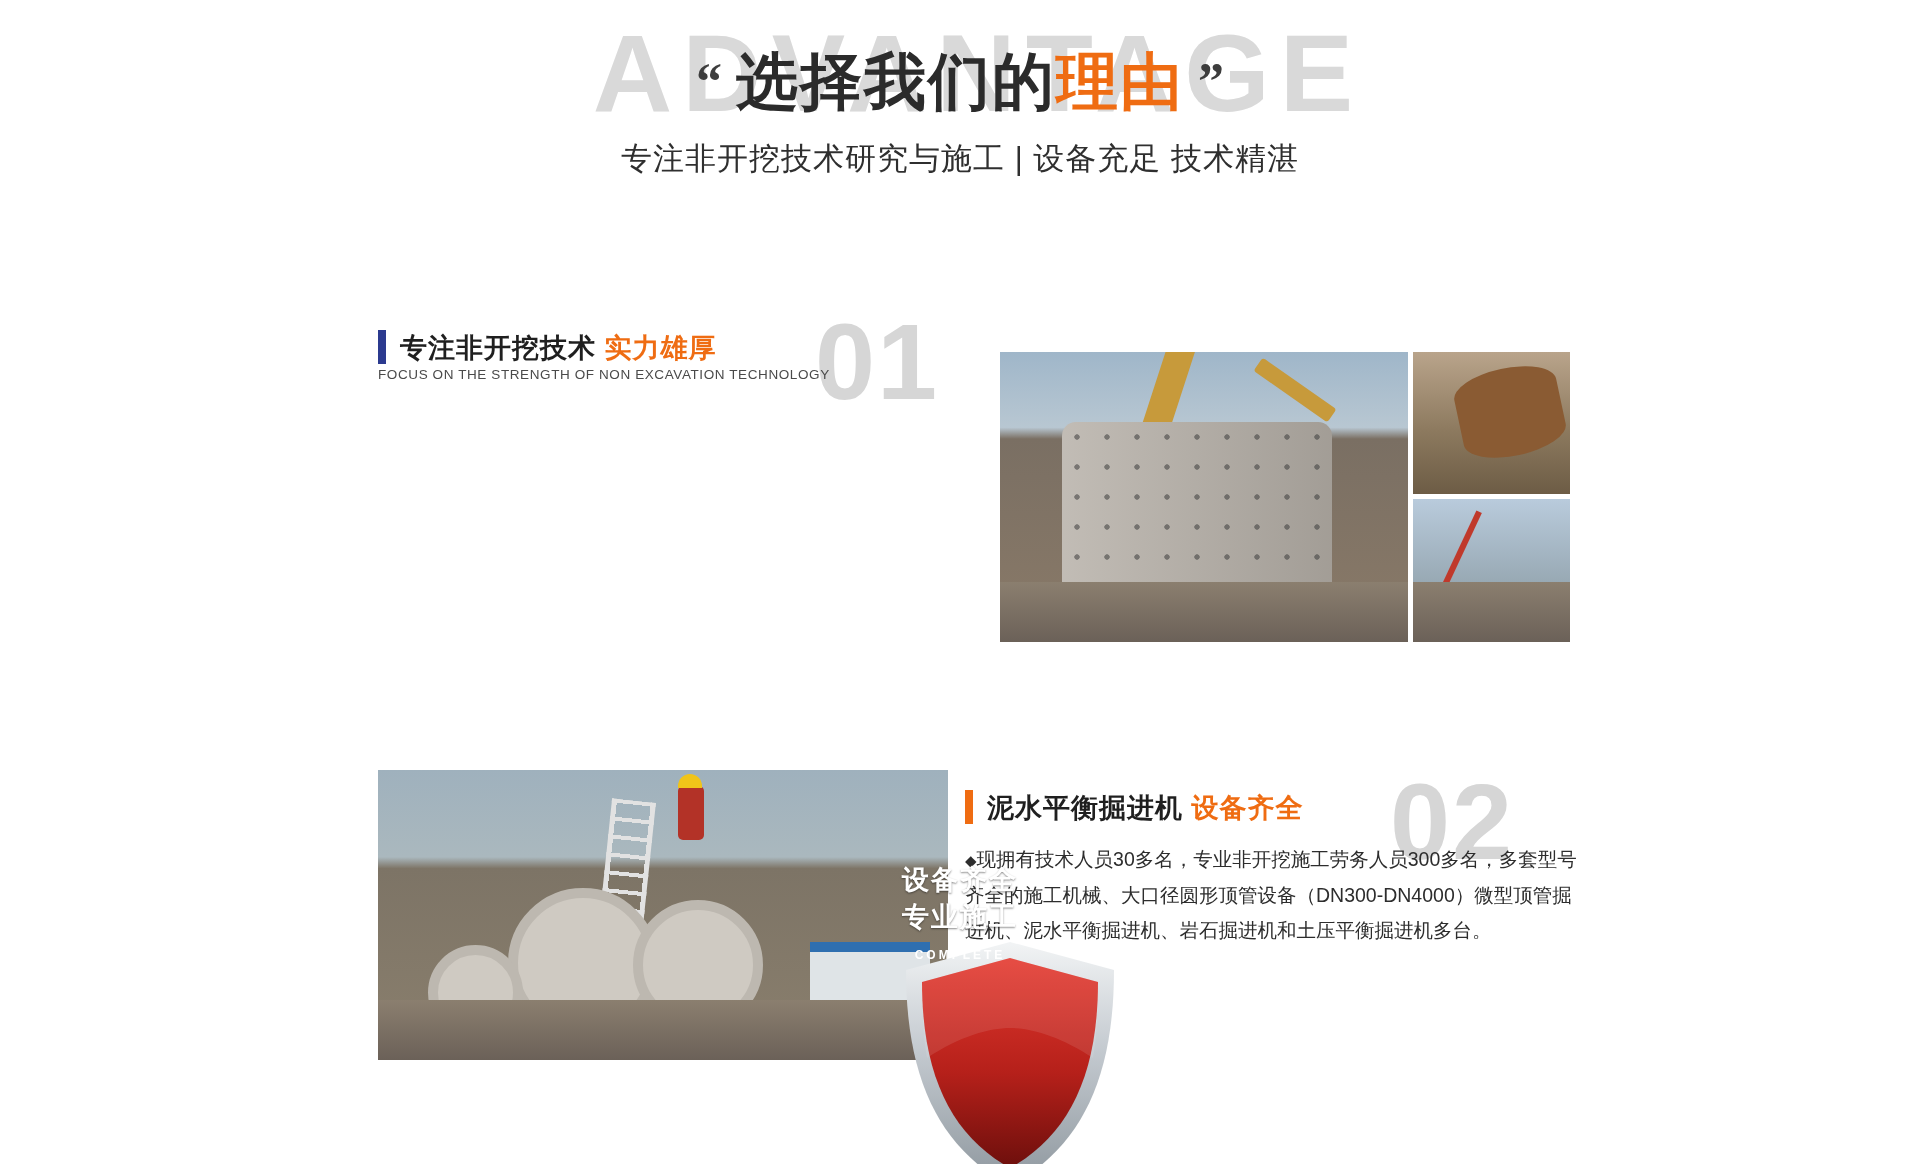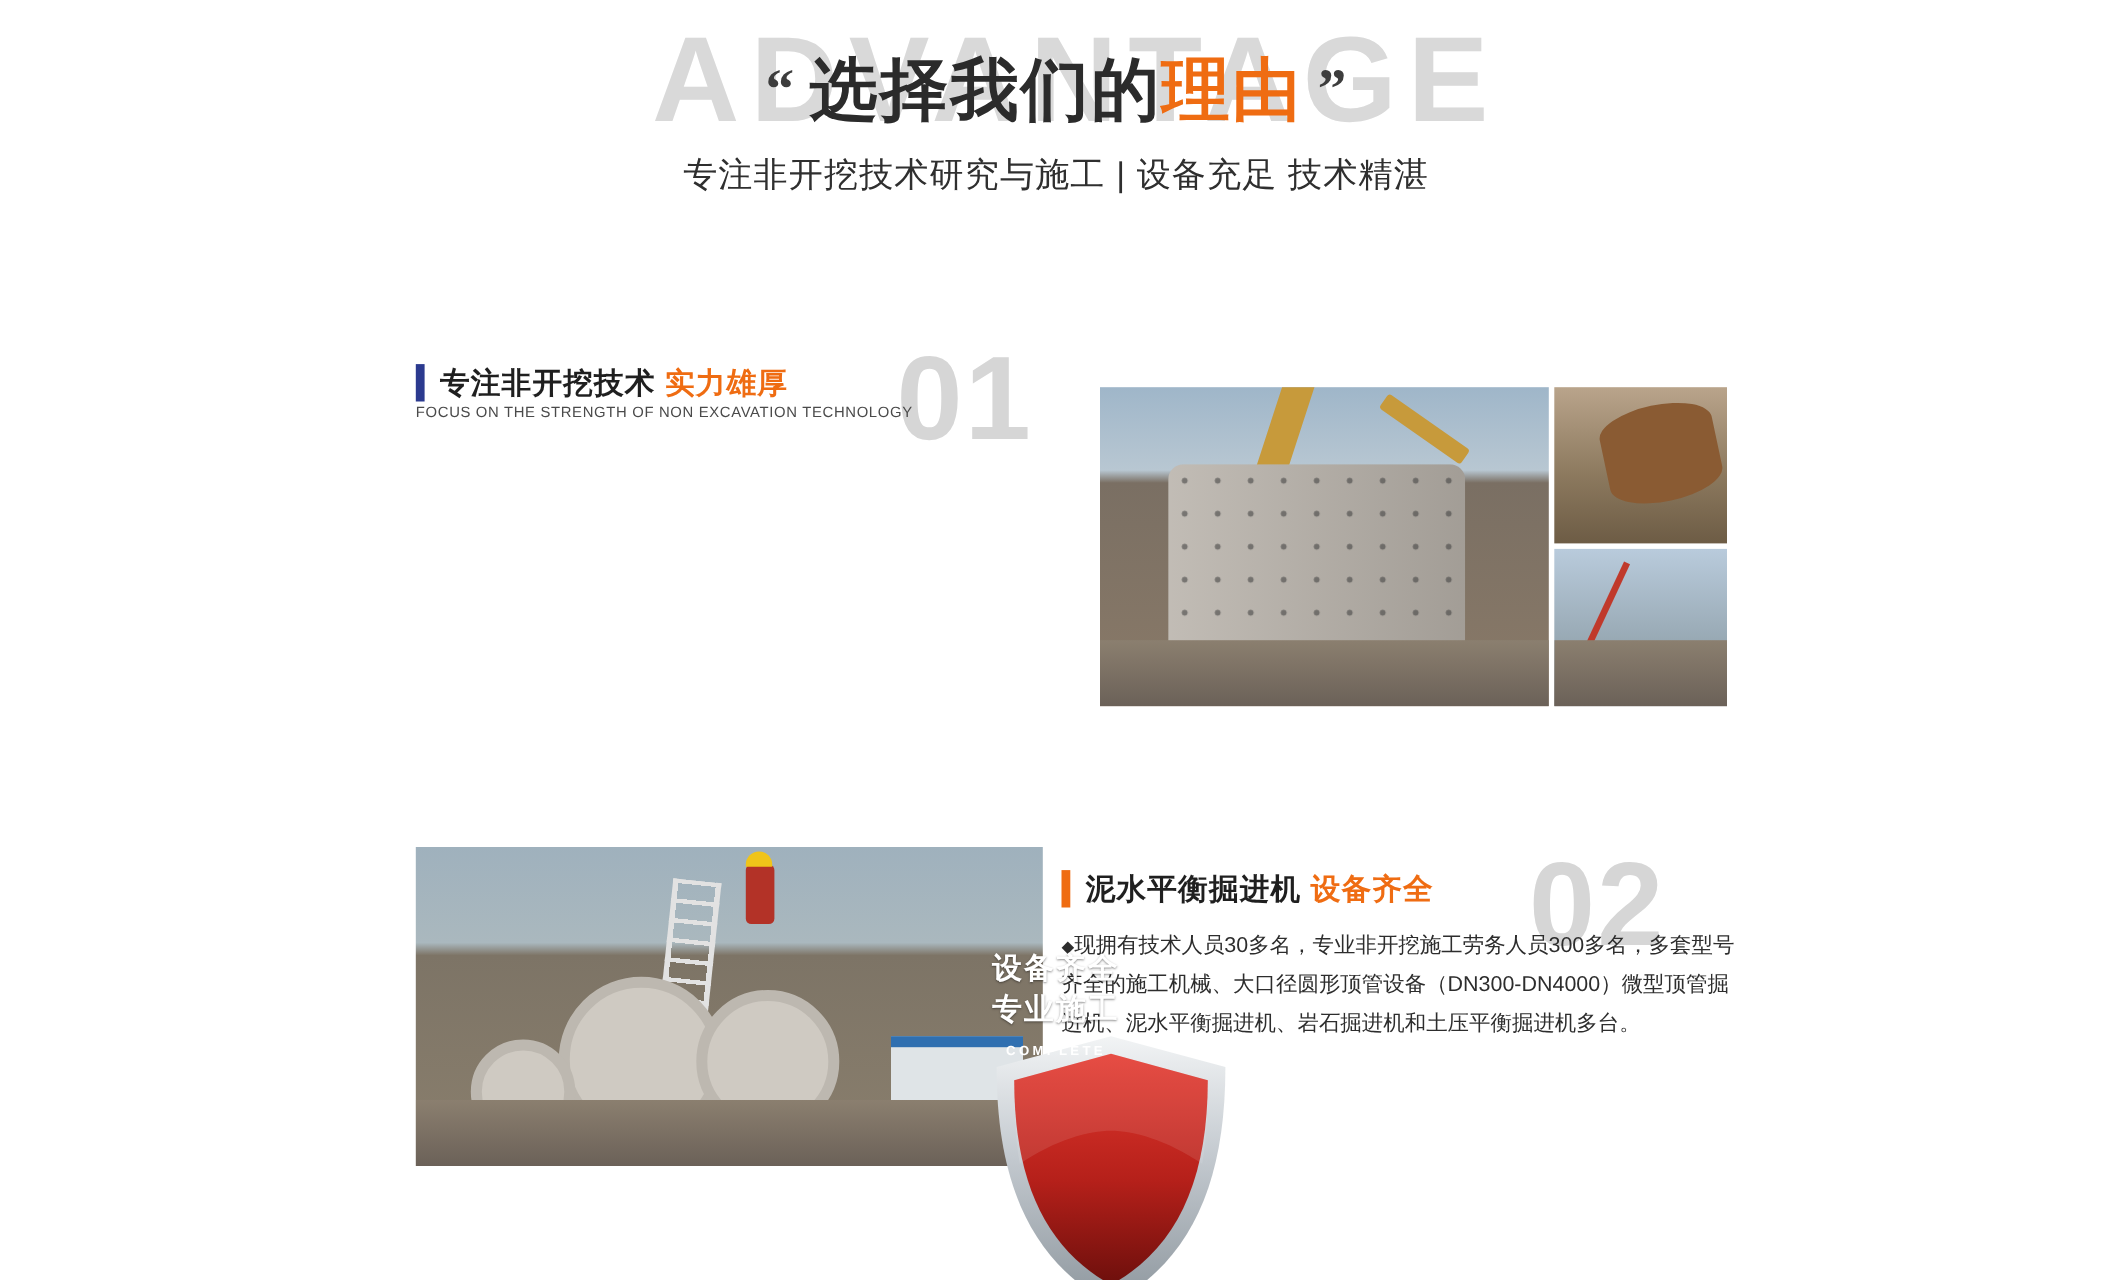--- a/index.html
+++ b/index.html
@@ -100,21 +100,20 @@
     color: #d6d6d6;
     line-height: 1;
     letter-spacing: 2px;
     user-select: none;
   }
   .sec1 .big-num { left: 815px; top: -22px; }
   .sec2 .big-num { left: 1390px; top: -22px; }
 
   .head-row {
     display: flex;
-    align-items: center;
     gap: 14px;
   }
   .bar {
     width: 8px;
     height: 34px;
     background: #2b3a8f;
     display: inline-block;
   }
   .bar.orange { background: #ef6c12; }
   .h-cn {

